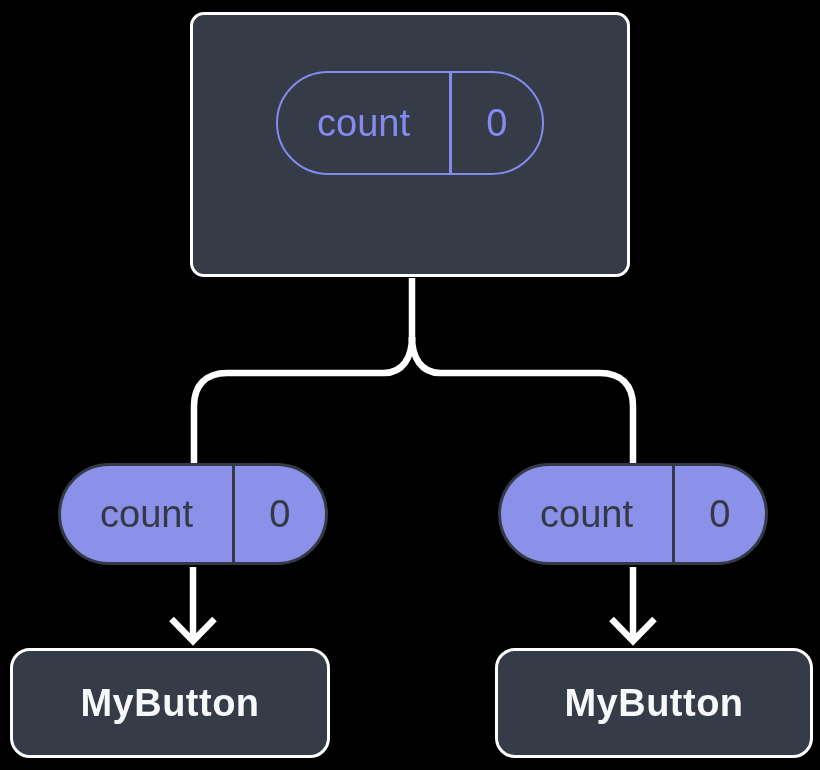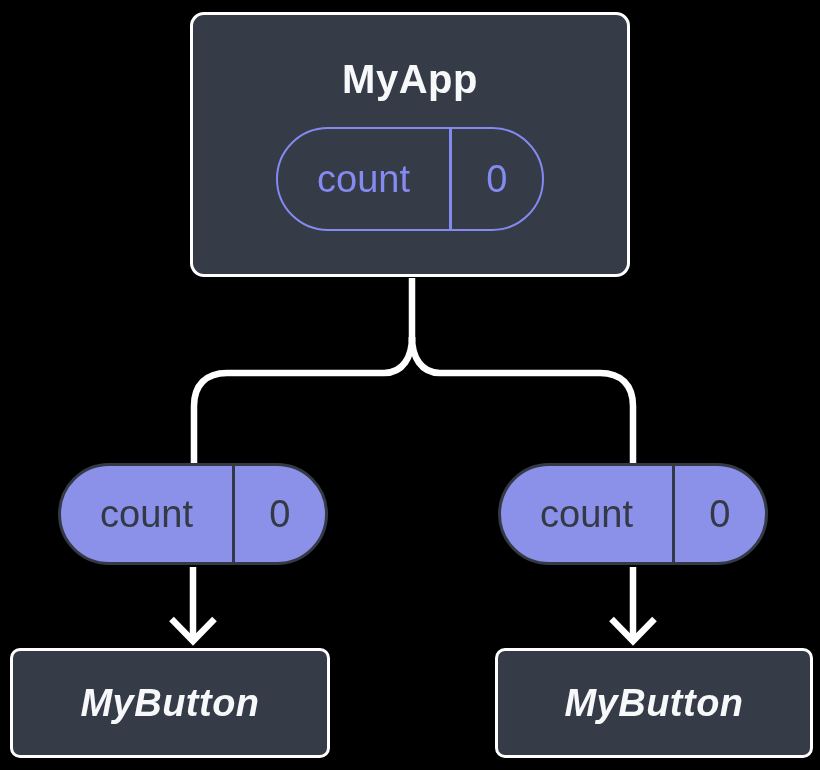--- a/index.html
+++ b/index.html
@@ -80,28 +80,27 @@
     position: absolute;
     width: 270px; height: 102px;
     background: var(--pill-fill);
     border: 3px solid var(--pill-dark);
     color: var(--pill-dark);
   }
   .pill.filled .pill-divider { background: var(--pill-dark); }
   .pill.filled.pos-left  { left: 58px;  top: 463px; }
   .pill.filled.pos-right { left: 498px; top: 463px; }
   .node.leaf {
-    border-radius: 10px;
+    border-radius: 20px;
     display: flex;
     align-items: center;
     justify-content: center;
     font-size: 38px;
     font-weight: 600;
     letter-spacing: 0.5px;
-    font-style: italic;
   }
   .node.leaf.pos-left  { left: 10px;  top: 648px; width: 320px; height: 110px; }
   .node.leaf.pos-right { left: 495px; top: 648px; width: 318px; height: 110px; }
 </style>
 </head>
 <body>
 
 <div class="canvas">
 
   <svg class="connectors" width="820" height="770" viewBox="0 0 820 770">
@@ -113,21 +112,20 @@
     <path class="line" d="M412 337 C412 357 421 373 440 373 L600 373 C621 373 633 385 633 406 L633 465"></path>
 
     <path class="line" d="M193 567 L193 637"></path>
     <path class="line" d="M171.5 619 L193 641 L214.5 619"></path>
 
     <path class="line" d="M633 567 L633 637"></path>
     <path class="line" d="M611.5 619 L633 641 L654.5 619"></path>
   </svg>
 
   <div class="node root">
-    <div class="node-title">MyApp</div>
     <div class="pill outline">
       <span class="pill-seg pill-key">count</span>
       <span class="pill-divider"></span>
       <span class="pill-seg pill-value">0</span>
     </div>
   </div>
 
   <div class="pill filled pos-left">
     <span class="pill-seg pill-key">count</span>
     <span class="pill-divider"></span>

